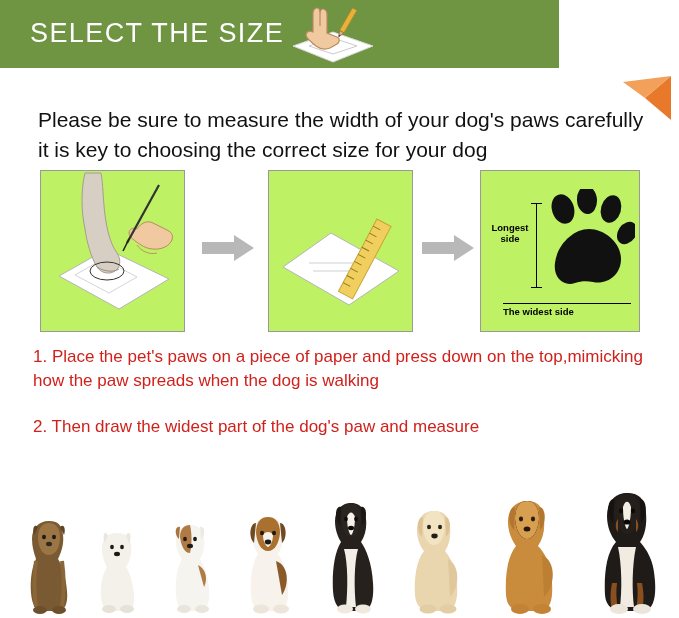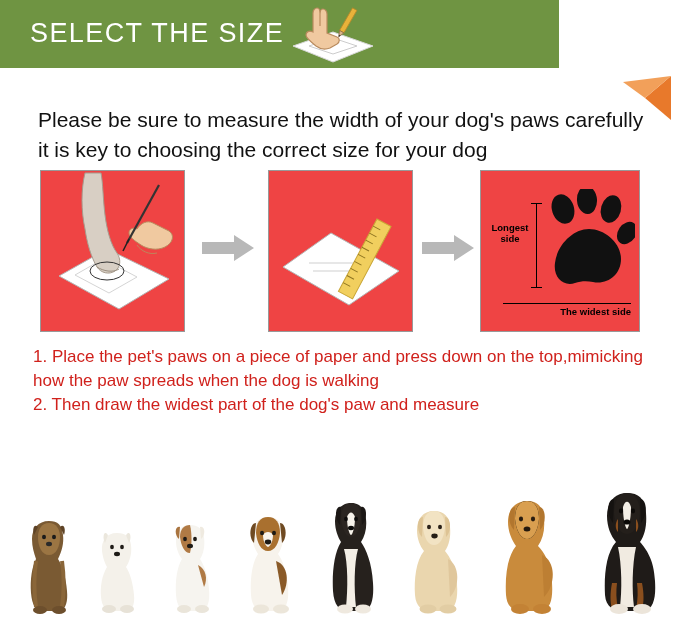--- a/index.html
+++ b/index.html
@@ -37,55 +37,55 @@
     position:absolute;left:38px;top:97px;width:615px;
     font-size:21px;color:#111111;line-height:1.45;margin-top:8px;
   }
 
   
   .panels{
     position:absolute;left:40px;top:170px;width:600px;height:165px;
   }
   .panel{
     position:absolute;top:0;width:145px;height:162px;
-    border:1px solid #999999;background:#ef4444;
+    border:1px solid #999999;background:#bef264;
     box-sizing:border-box;
   }
   .panel-1{left:0;}
   .panel-2{left:228px;}
   .panel-3{left:440px;width:160px;}
 
   .gray-arrow{
     position:absolute;top:64px;width:52px;height:28px;
   }
   .gray-arrow-1{left:162px;}
   .gray-arrow-2{left:382px;}
 
   
   .longest-label{
     position:absolute;left:6px;top:52px;width:46px;
     font-size:9.5px;color:#000;text-align:center;line-height:1.15;font-weight:bold;
   }
   .widest-label{
     position:absolute;left:22px;bottom:14px;width:128px;
-    font-size:9.5px;color:#000;text-align:right;font-weight:bold;
+    font-size:9.5px;color:#000;text-align:left;font-weight:bold;
     border-top:1px solid #000;padding-top:2px;
   }
   .vert-measure{
     position:absolute;left:55px;top:32px;width:1px;height:84px;background:#000;
   }
   .vert-cap-top{position:absolute;left:50px;top:32px;width:11px;height:1px;background:#000;}
   .vert-cap-bot{position:absolute;left:50px;top:116px;width:11px;height:1px;background:#000;}
 
   
   .steps{
     position:absolute;left:33px;top:345px;width:625px;
     color:#d0211c;font-size:17px;line-height:1.42;
   }
-  .step-2{}
+  .step-2{margin-top:22px;}
 
   
   .dogs{
     position:absolute;left:0;top:490px;width:679px;height:128px;
   }
   .dog{position:absolute;bottom:3px;}
 </style>
 </head>
 <body>
 

